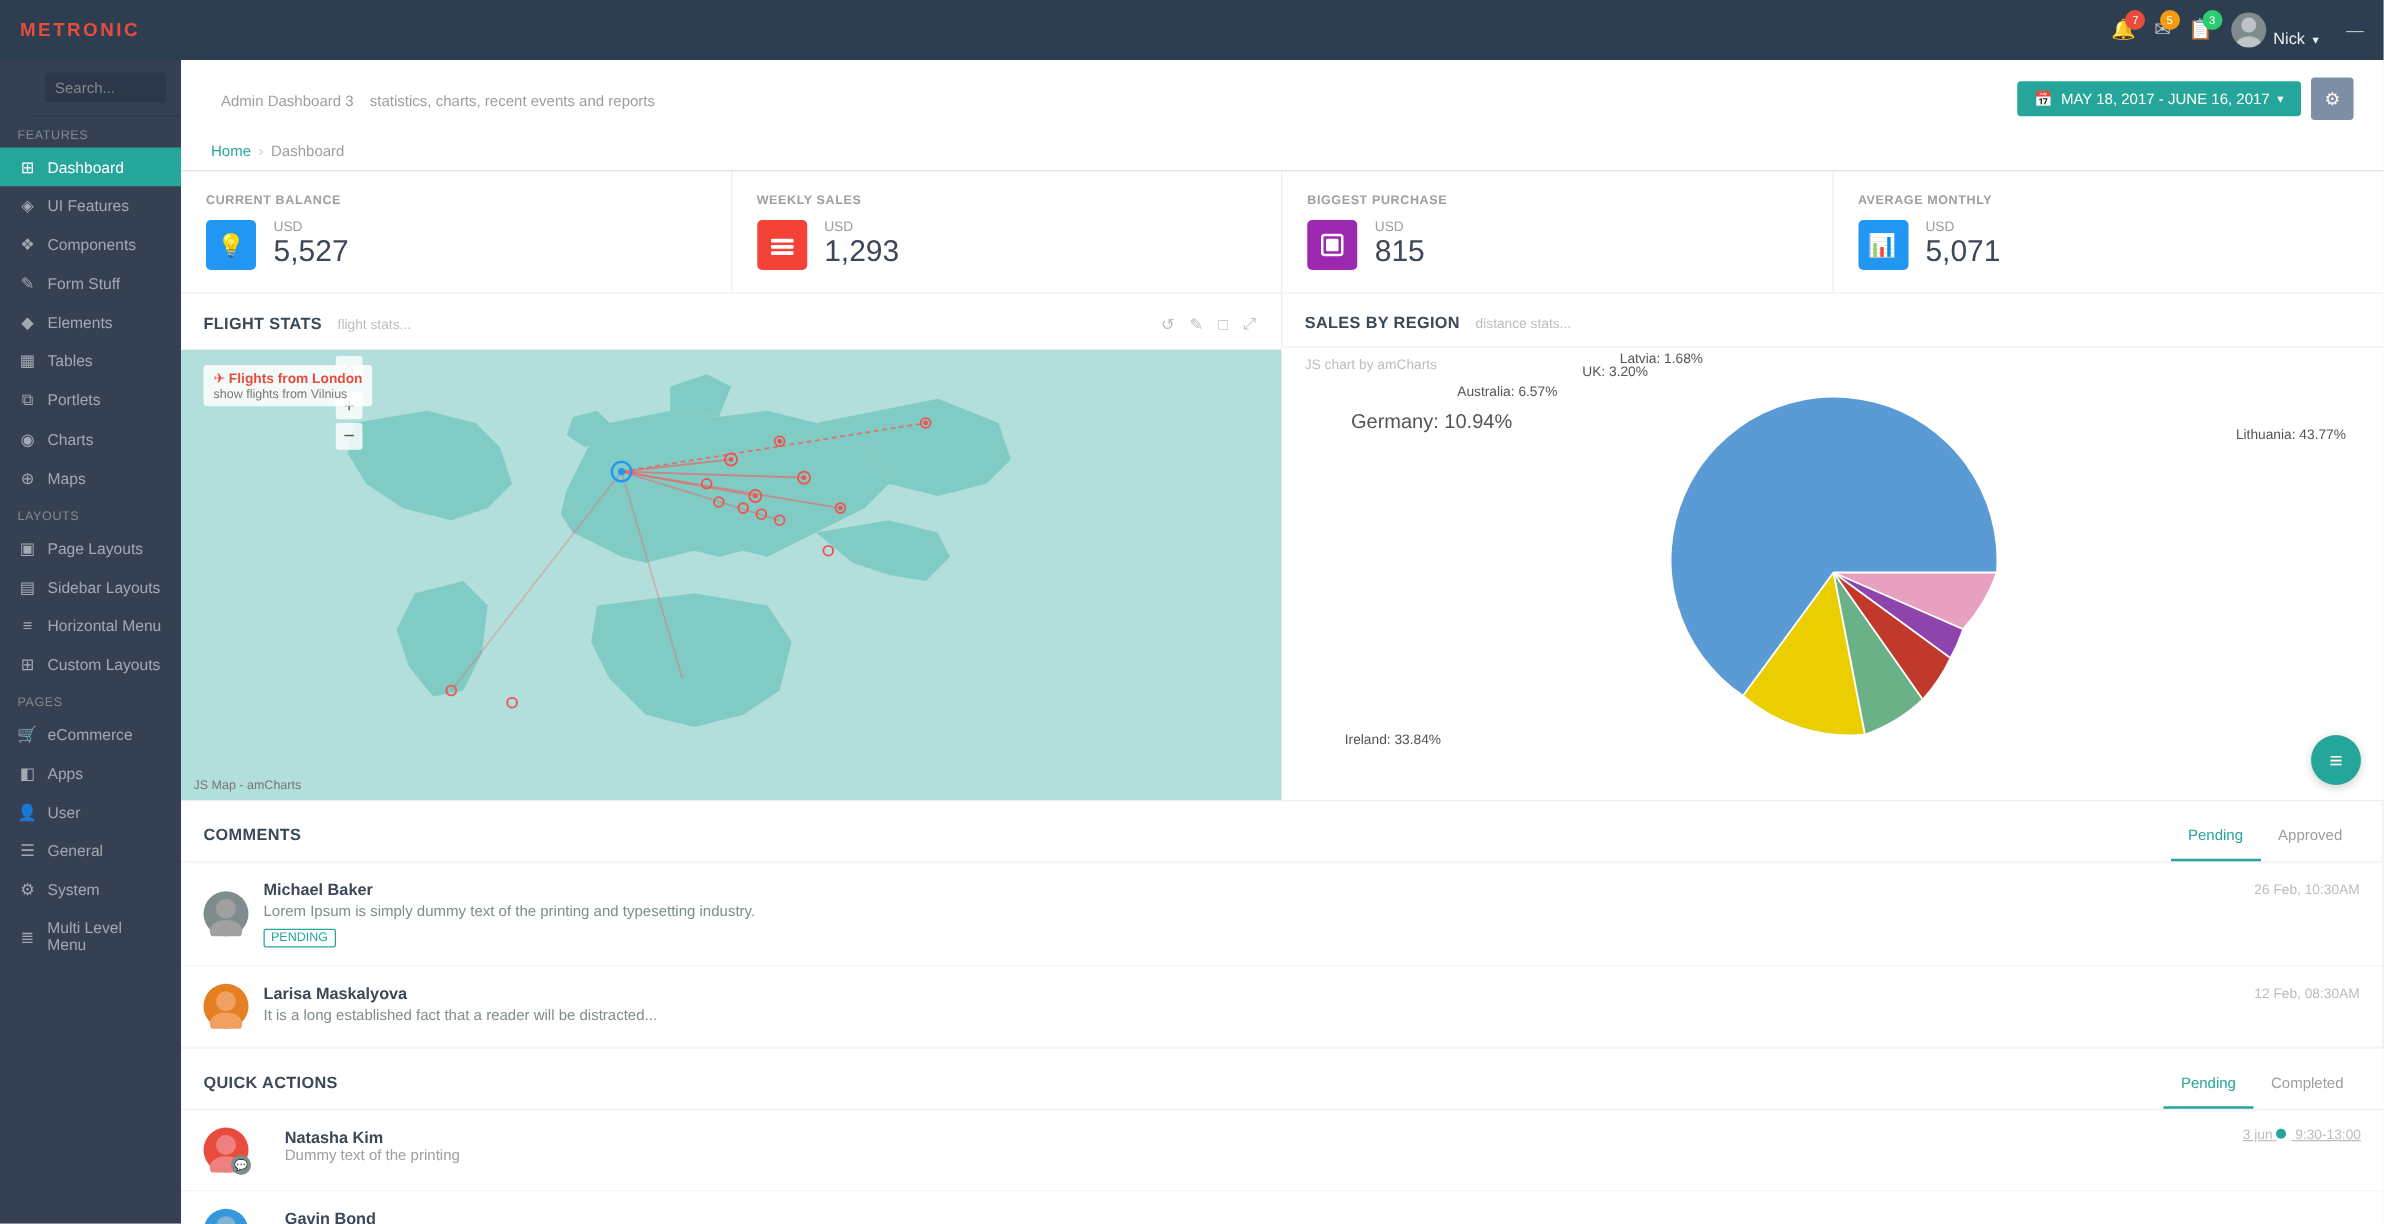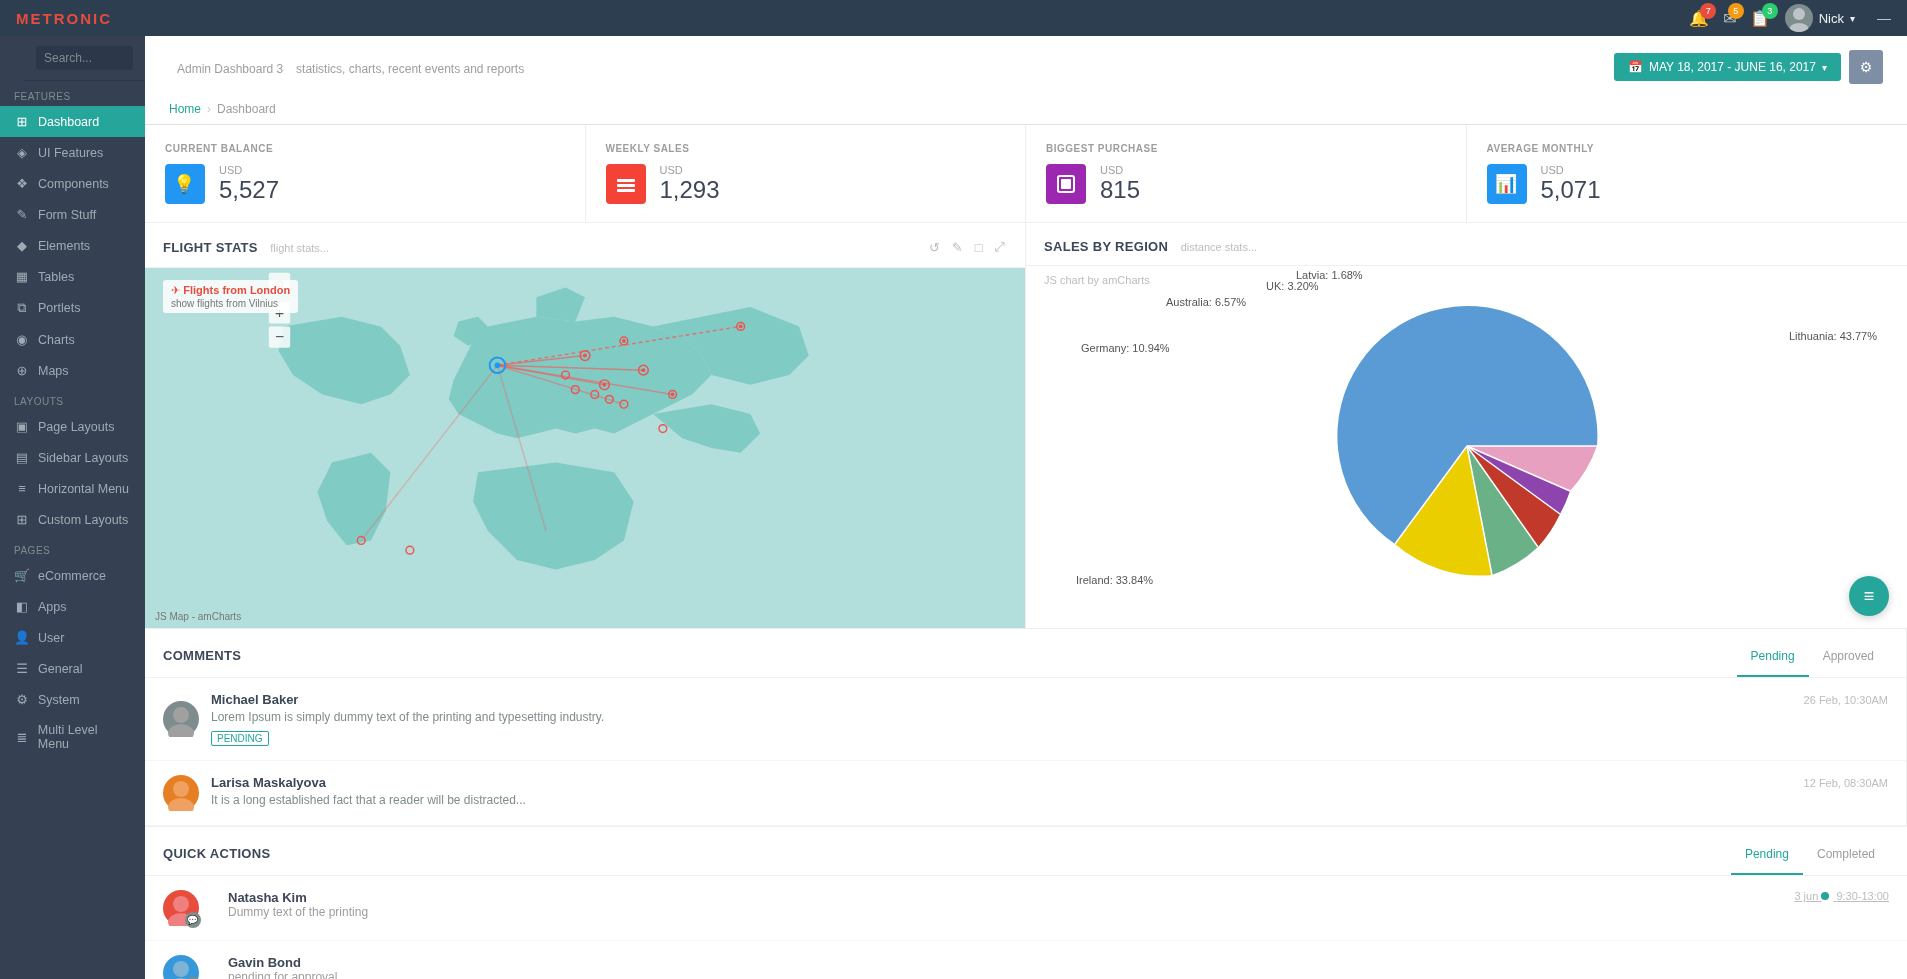--- a/index.html
+++ b/index.html
@@ -1,21 +1,21 @@
 <!DOCTYPE html>
 <html><head>
   <meta charset="utf-8">
   <style>
     * { margin: 0; padding: 0; box-sizing: border-box; }
     body { font-family: 'Segoe UI', Tahoma, Geneva, Verdana, sans-serif; background: #f4f5f8; display: flex; flex-direction: column; height: 100vh; overflow: hidden; }
 
     
     .topnav {
       background: #2c3e50;
-      height: 36px;
+      height: 48px;
       display: flex;
       align-items: center;
       padding: 16px 16px;
       flex-shrink: 0;
       z-index: 100;
     }
     .topnav-brand {
       color: #fff;
       font-size: 15px;
       font-weight: 700;
@@ -34,21 +34,21 @@
       position: absolute;
       top: -6px; right: -7px;
       background: #e74c3c;
       color: #fff;
       border-radius: 50%;
       font-size: 9px;
       width: 16px; height: 16px;
       display: flex; align-items: center; justify-content: center;
     }
     .topnav-user {
-      display: flex; align-items: center; gap: 6px;
+      display: flex; align-items: flex-end; gap: 6px;
       color: #ecf0f1; font-size: 13px; cursor: pointer;
     }
     .topnav-avatar {
       width: 28px; height: 28px; border-radius: 50%;
       background: #7f8c8d;
       display: flex; align-items: center; justify-content: center;
       color: #fff; font-size: 11px;
       overflow: hidden;
     }
     .topnav-minimize { color: #bdc3c7; font-size: 14px; cursor: pointer; margin-left: 8px; }
@@ -749,21 +749,21 @@
             <span class="chart-subtitle">distance stats...</span>
           </div>
           <div style="display:flex;gap:8px;align-items:center">
             
           </div>
         </div>
         <div class="chart-body" style="position:relative">
           <div class="pie-container">
             <div class="pie-credit">JS chart by amCharts</div>
 
-            <div style="position:absolute;top:76px;left:55px;font-size:11px;color:#555">Germany: 10.94%</div>
+            <div style="position:absolute;top:51px;left:55px;font-size:16px;color:#555">Germany: 10.94%</div>
             <div style="position:absolute;top:30px;left:140px;font-size:11px;color:#555">Australia: 6.57%</div>
             <div style="position:absolute;top:14px;left:240px;font-size:11px;color:#555">UK: 3.20%</div>
             <div style="position:absolute;top:3px;left:270px;font-size:11px;color:#555">Latvia: 1.68%</div>
             <div style="position:absolute;top:64px;right:30px;font-size:11px;color:#555">Lithuania: 43.77%</div>
             <div style="position:absolute;bottom:40px;left:50px;font-size:11px;color:#555">Ireland: 33.84%</div>
 
             <svg class="pie-svg" viewBox="0 0 320 320" xmlns="http://www.w3.org/2000/svg">
 
               <path d="M160,160 L290,160 A130,130 0 1,0 88,258 Z" fill="#5B9BD5"></path>
 

